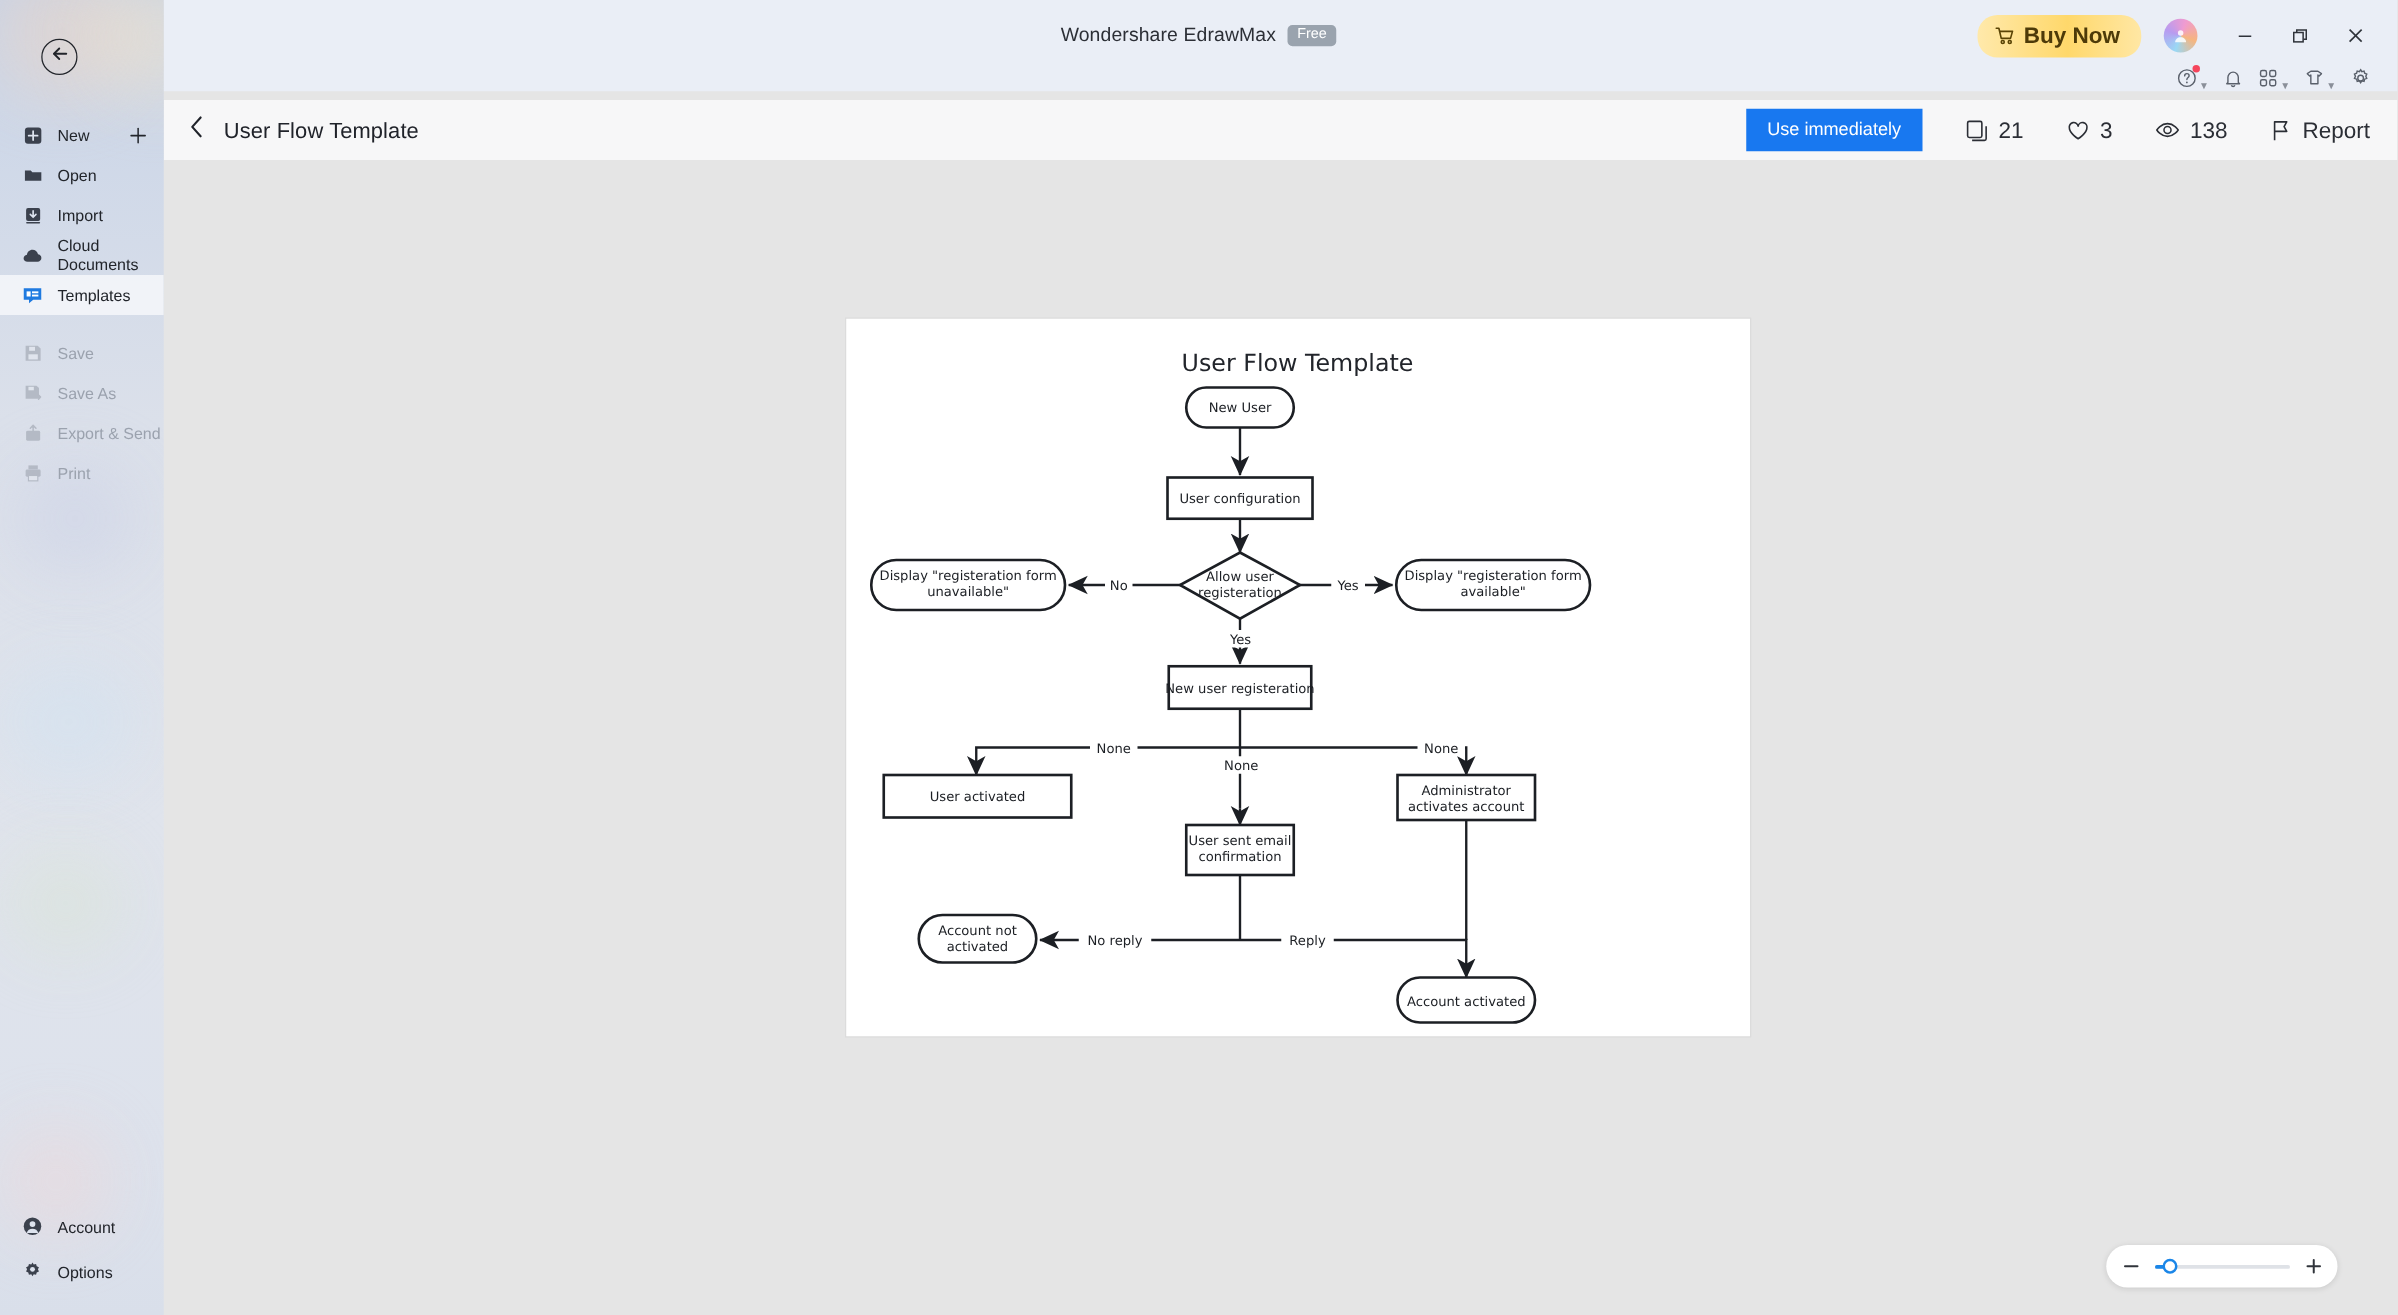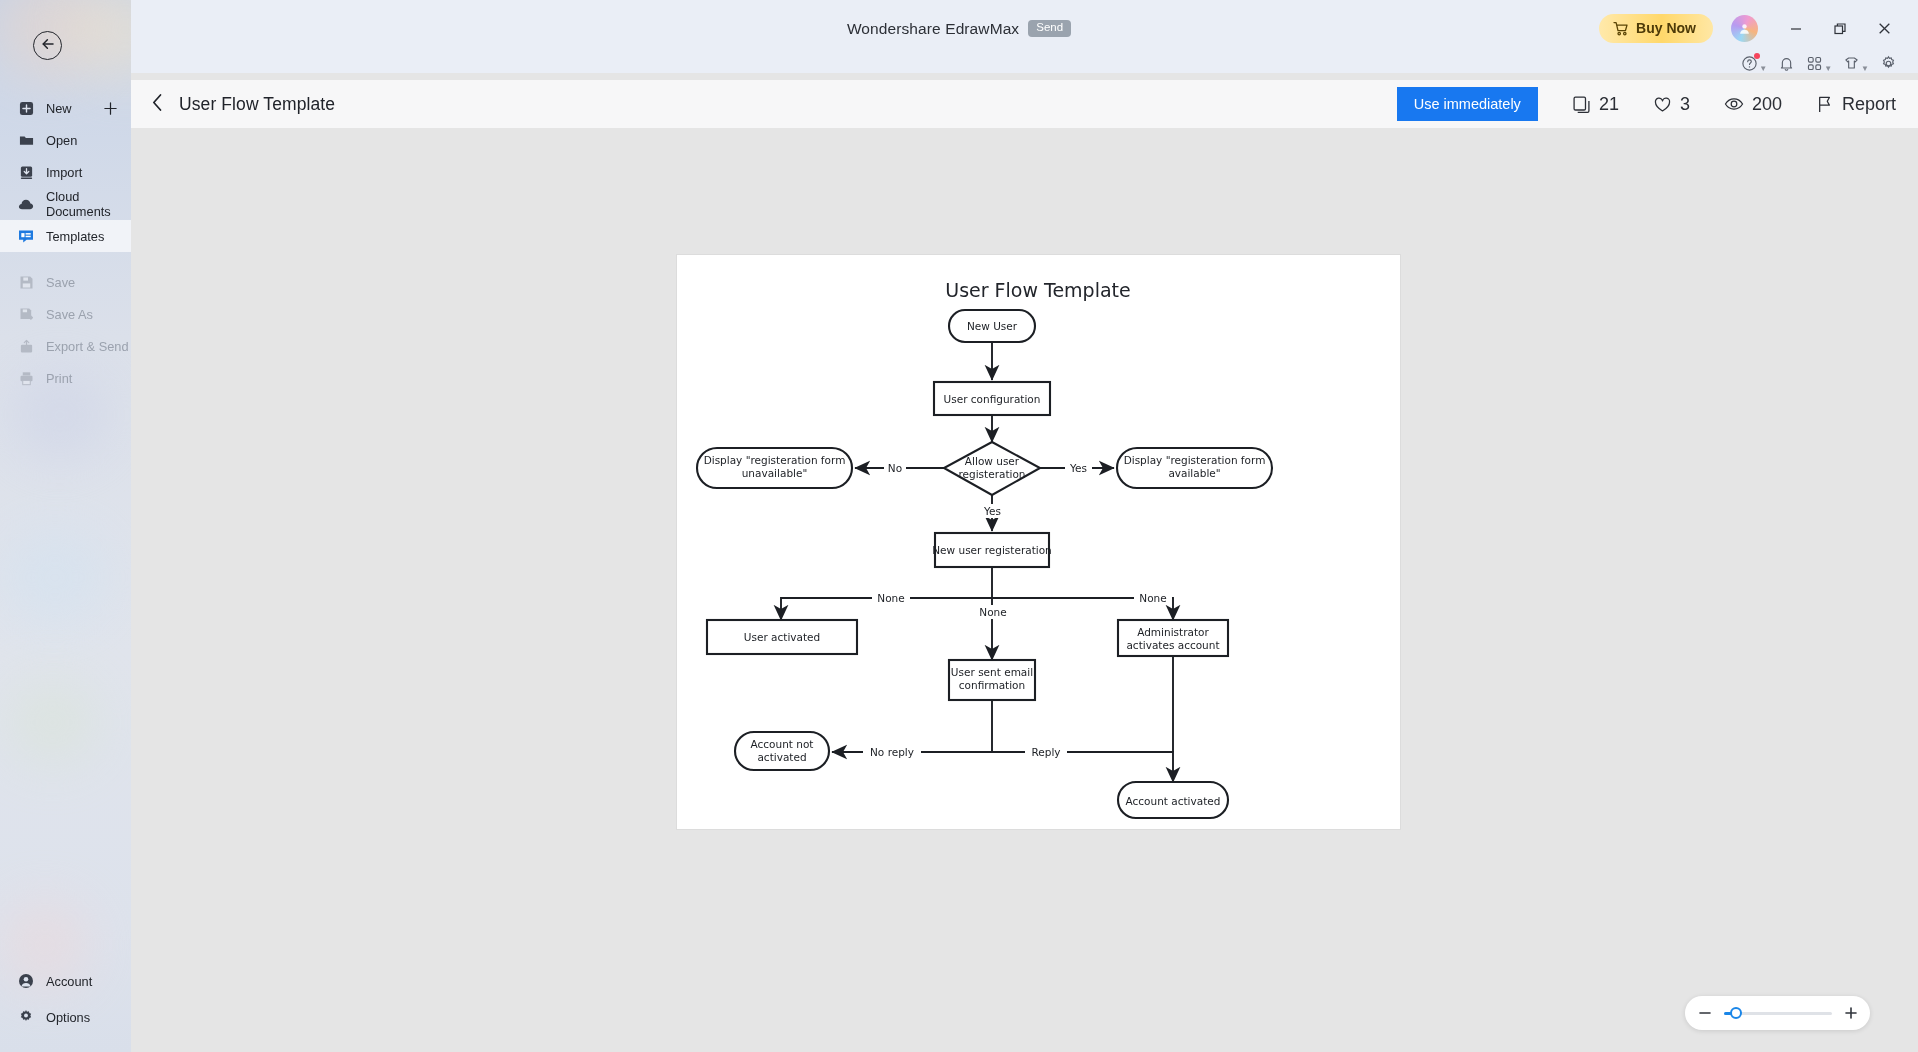--- a/index.html
+++ b/index.html
@@ -33,21 +33,21 @@
     font-size: 11.5px; color: #ffffff; background: #9aa3ae;
     border-radius: 4px; padding: 2px 8px 3px 8px; line-height: 1;
   }
   #title-right {
     position: absolute; right: 14px; top: 0; height: 57px;
     display: flex; align-items: center; gap: 4px;
   }
   #buy-now {
     display: flex; align-items: center; gap: 7px;
     background: linear-gradient(90deg,#ffe9ab 0%, #ffd86b 55%, #ffe7a4 100%);
-    color: #4d3a08; font-size: 14px; font-weight: bold;
+    color: #4d3a08; font-size: 18px; font-weight: bold;
     border-radius: 16px; padding: 6px 17px 7px 14px; border: none;
     cursor: pointer; white-space: nowrap;
   }
   #buy-now svg { display:block; }
   #avatar {
     width: 27px; height: 27px; border-radius: 50%;
     margin: 0 14px 0 14px;
     background: conic-gradient(from 200deg, #9ad8f5, #b79bf0, #f09bd0, #f6b57f, #9ad8f5);
     display: flex; align-items: center; justify-content: center;
     cursor: pointer;
@@ -159,21 +159,21 @@
   .dg-label { font-family: "DejaVu Sans", sans-serif; font-size: 10.5px; fill: #1c1f24; }
 </style>
 </head>
 <body>
 
 <div id="app">
 
   <div id="titlebar">
     <div id="title-center">
       <span id="app-title">Wondershare EdrawMax</span>
-      <span id="free-badge">Send</span>
+      <span id="free-badge">Free</span>
     </div>
     <div id="title-right">
       <button id="buy-now">
         <span>
           <svg width="16" height="15" viewBox="0 0 16 15" fill="none" stroke="#5a4405" stroke-width="1.3" stroke-linecap="round" stroke-linejoin="round">
             <path d="M1 1.6h2.1l1.9 8.1h7.4l1.6-5.6H4.4"></path>
             <circle cx="6.2" cy="12.6" r="1.2"></circle>
             <circle cx="11.8" cy="12.6" r="1.2"></circle>
           </svg>
         </span>
@@ -431,21 +431,21 @@
         <span>3</span>
       </div>
 
       <div class="stat">
         <span>
           <svg width="20" height="20" viewBox="0 0 22 20" fill="none" stroke="#2b2e35" stroke-width="1.35">
             <path d="M1.6 10S5 4.4 11 4.4 20.4 10 20.4 10 17 15.6 11 15.6 1.6 10 1.6 10z"></path>
             <circle cx="11" cy="10" r="3.1"></circle>
           </svg>
         </span>
-        <span>200</span>
+        <span>138</span>
       </div>
 
       <div class="stat">
         <span>
           <svg width="18" height="19" viewBox="0 0 18 20" fill="none" stroke="#2b2e35" stroke-width="1.35" stroke-linejoin="round">
             <path d="M3.4 18V2.6h10.2l-2.2 4 2.2 4H3.4"></path>
           </svg>
         </span>
         <span>Report</span>
       </div>

